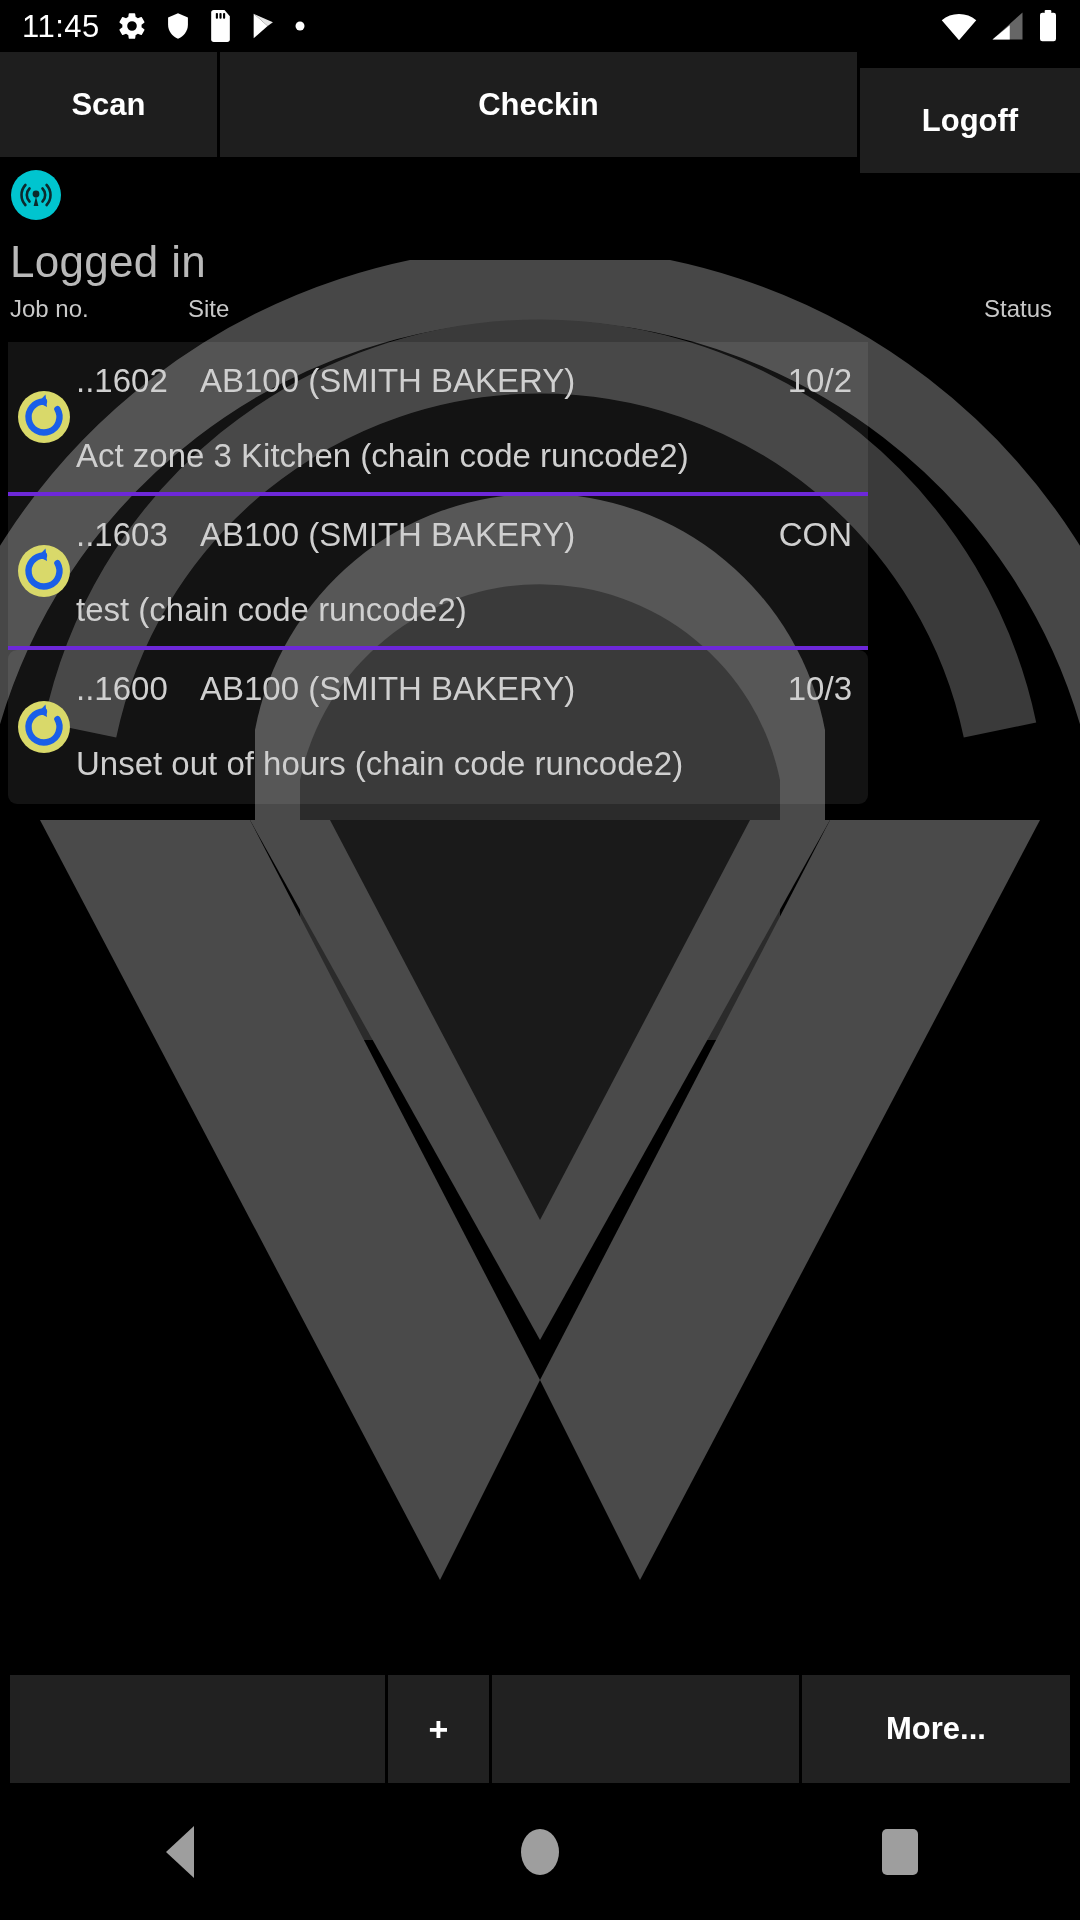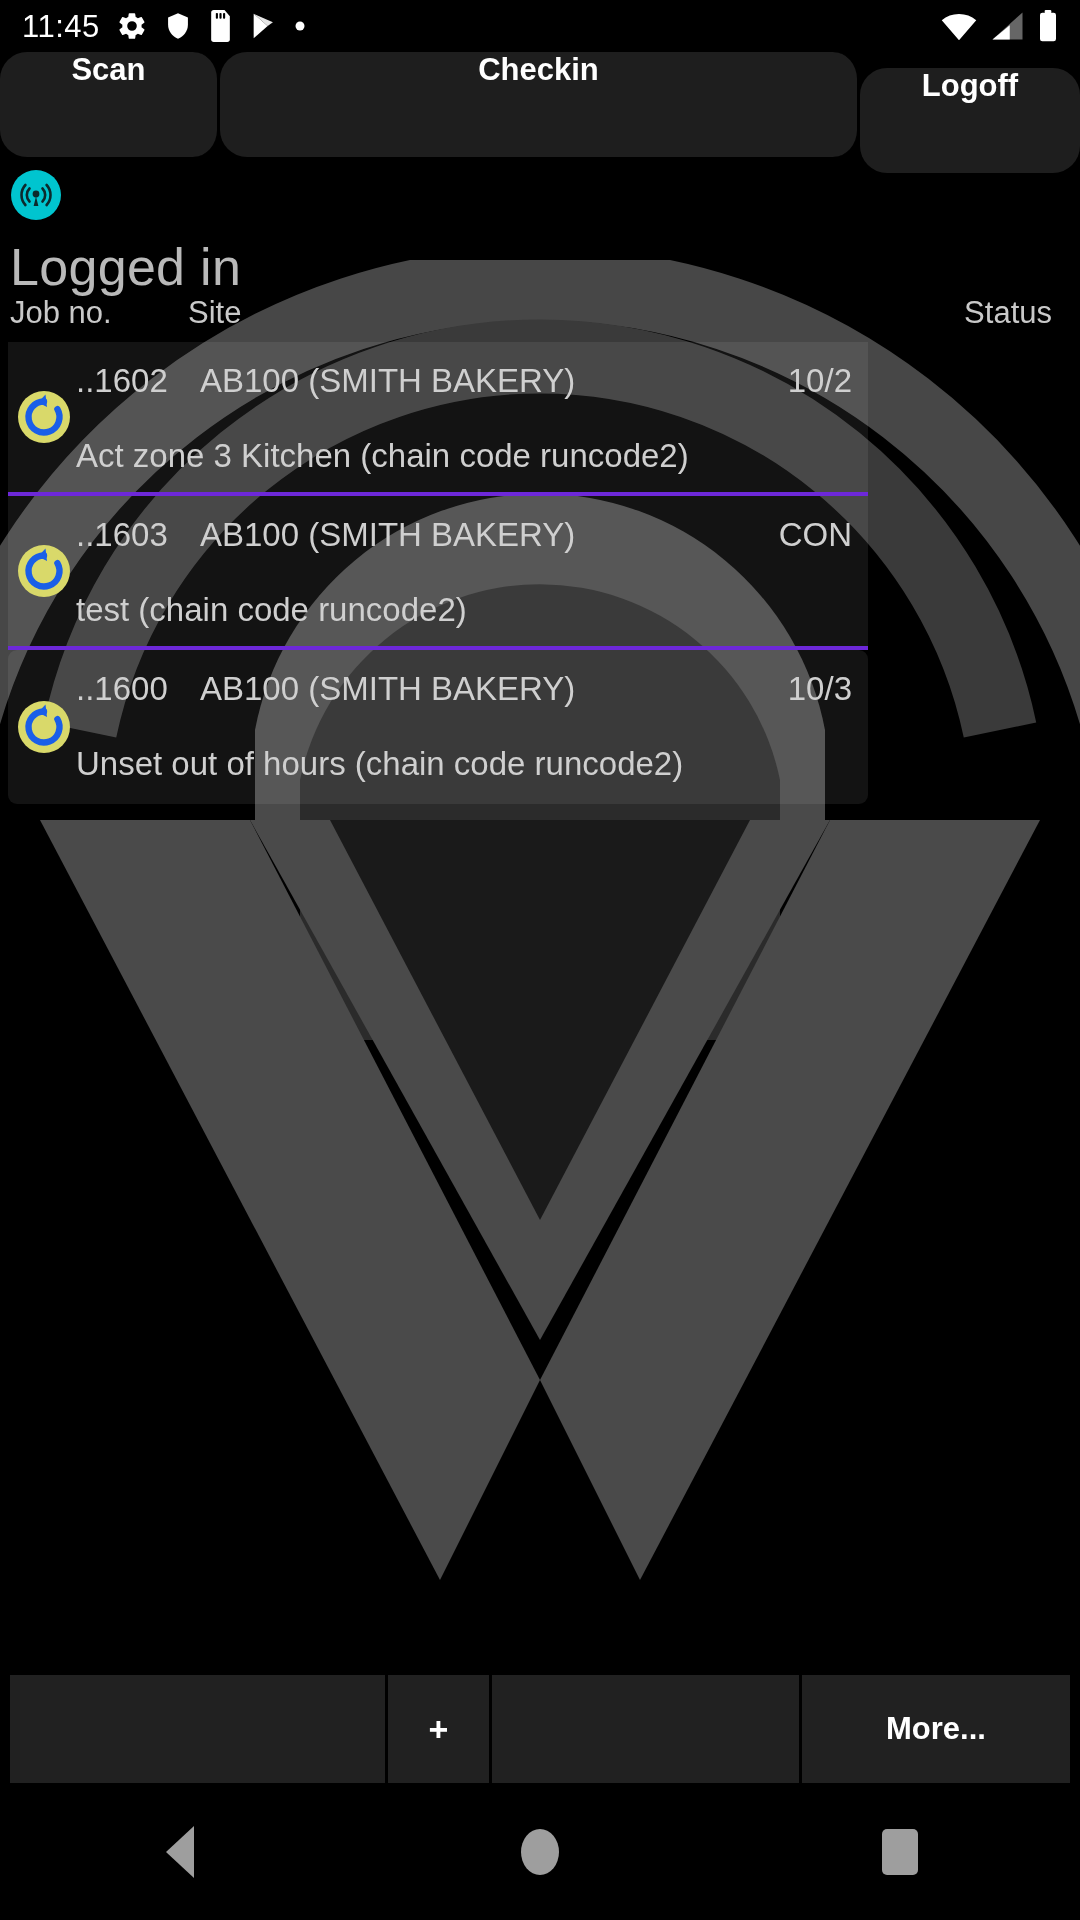--- a/index.html
+++ b/index.html
@@ -45,24 +45,23 @@
   #tabbar {
     position: relative; z-index: 5;
     display: flex; width: 100%;
     height: 105px;
     background: #000;
   }
   .tab {
     background: #1e1e1e;
     color: #ffffff;
     font-size: 31px; font-weight: bold;
-    display: flex; justify-content: center;
+    display: flex; align-items: center; justify-content: center;
     height: 100%;
     border-right: 3px solid #000;
-    border-radius: 27px;
   }
   .tab:last-child { border-right: none; margin-top: 16px; }
   .tab.w-scan { width: 220px; }
   .tab.w-checkin { flex: 1; }
   .tab.w-logoff { width: 220px; }
 
   
   #content {
     position: absolute;
     left: 0; top: 157px;
@@ -71,27 +70,27 @@
     z-index: 3;
   }
 
   #brandicon-wrap {
     position: absolute; left: 11px; top: 13px;
     width: 50px; height: 50px;
   }
 
   #logged-in {
     position: absolute; left: 10px; top: 80px;
-    color: #b9b9b9; font-size: 52px; letter-spacing: .3px;
+    color: #b9b9b9; font-size: 44px; letter-spacing: .3px;
   }
 
   #colheads {
     position: absolute; left: 0; top: 138px;
     width: 1080px; height: 40px;
-    color: #c9c9c9; font-size: 31px;
+    color: #c9c9c9; font-size: 24px;
   }
   #colheads .ch-job  { position: absolute; left: 10px;  top: 0; }
   #colheads .ch-site { position: absolute; left: 188px; top: 0; }
   #colheads .ch-stat { position: absolute; right: 28px; top: 0; }
 
   
   #joblist {
     position: absolute; left: 8px; top: 185px;
     width: 860px;
   }

